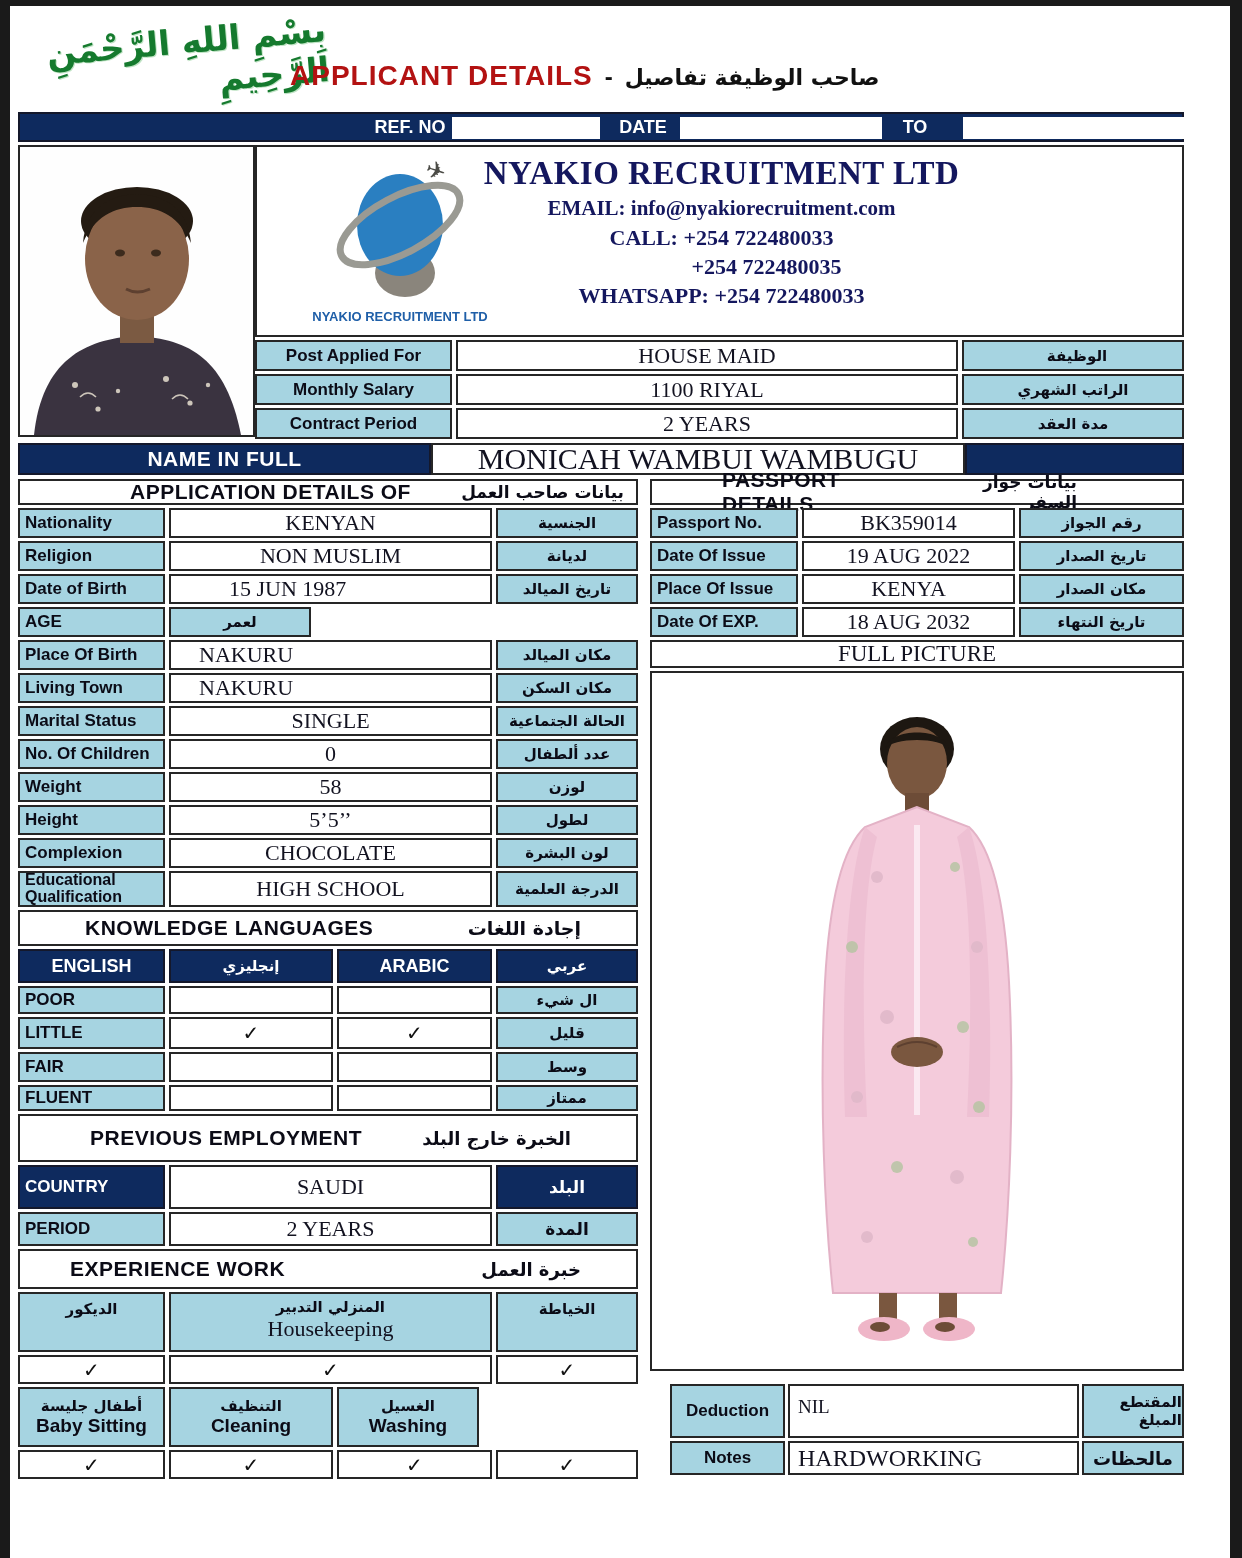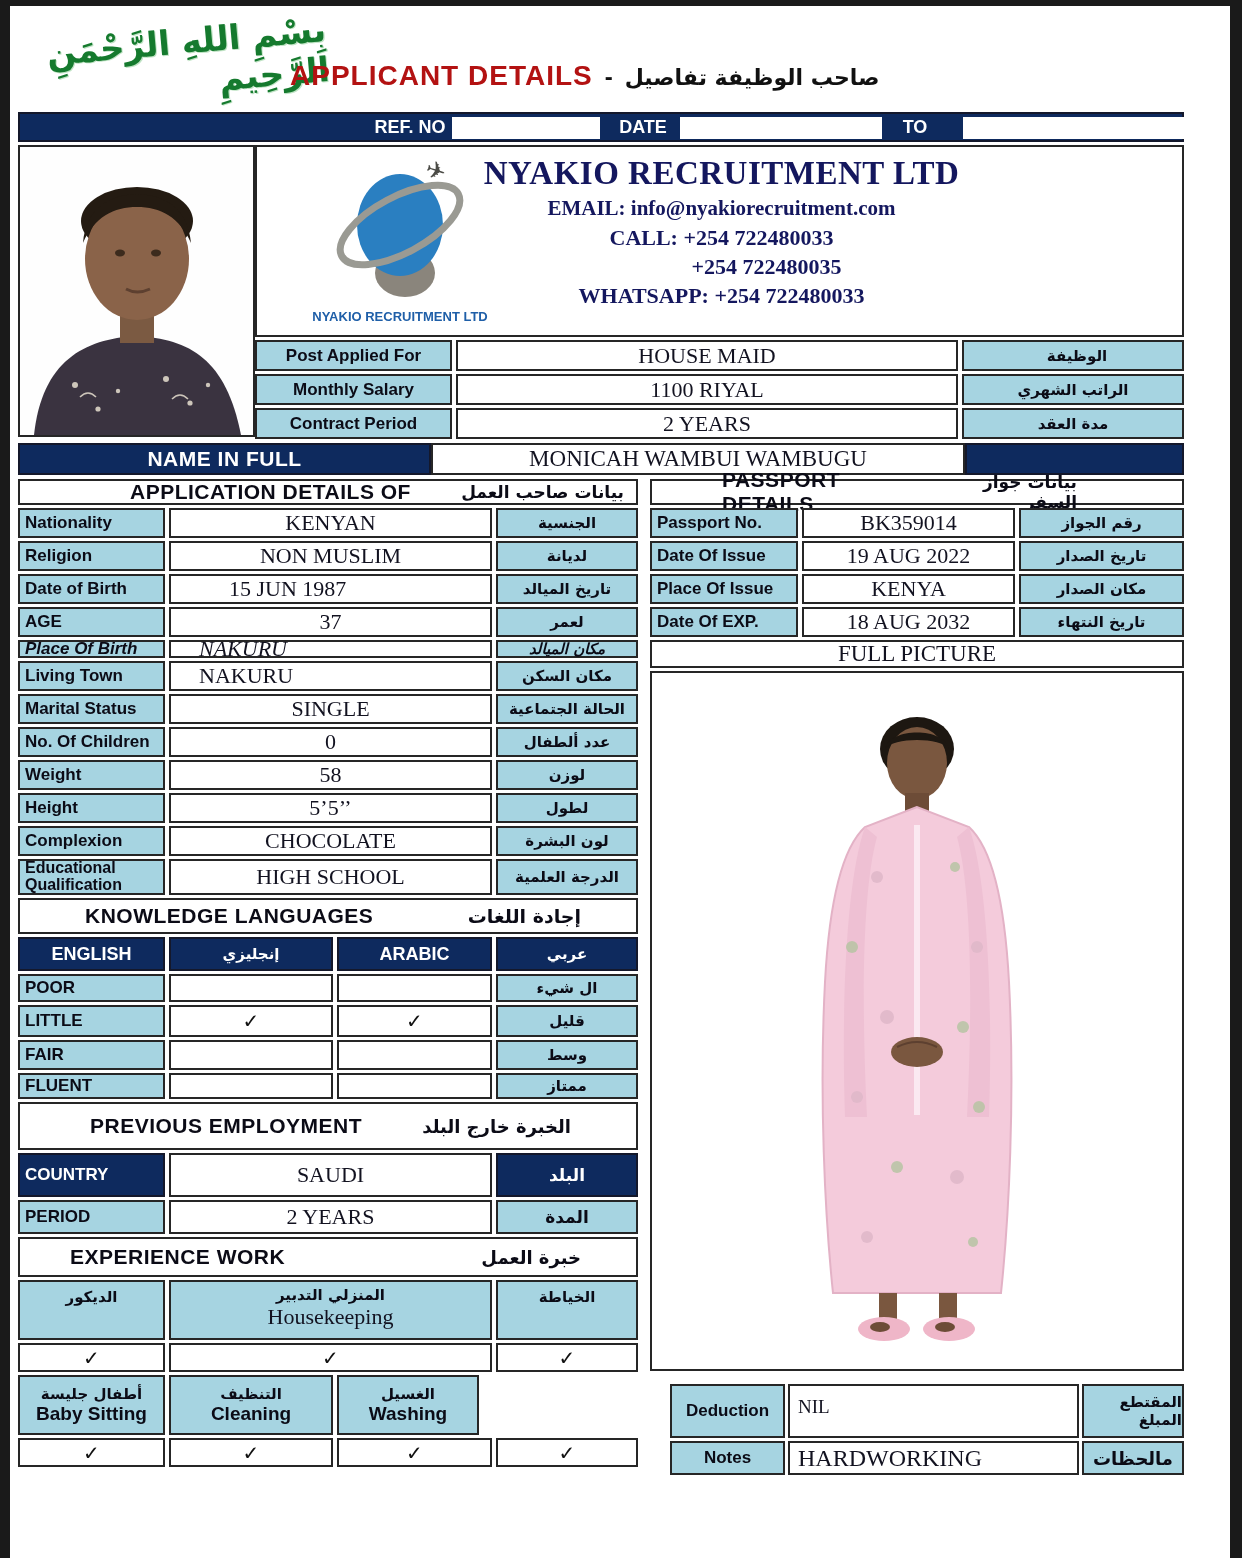--- a/index.html
+++ b/index.html
@@ -103,21 +103,21 @@
   </div>
   <div class="row" style="height:31px;">
     <div class="cell lb lblc" style="width:197px;">Contract Period</div>
     <div class="cell val" style="width:502px;">2 YEARS</div>
     <div class="cell lb arc" style="width:222px;">مدة العقد</div>
   </div>
 </div>
 
 <div class="abs" style="left:18px;top:443px;width:1166px;height:32px;display:flex;">
   <div class="cell nv" style="width:413px;font-weight:700;font-size:21px;letter-spacing:.5px;">NAME IN FULL</div>
-  <div class="cell val" style="width:534px;font-size:23px;">MONICAH WAMBUI WAMBUGU</div>
+  <div class="cell val" style="width:534px;font-size:30px;">MONICAH WAMBUI WAMBUGU</div>
   <div class="cell nv" style="width:219px;"></div>
 </div>
 
 <div class="abs stack" style="left:18px;top:479px;width:620px;">
   <div class="sechead" style="height:26px;padding-left:110px;padding-right:12px;">
     <span class="en">APPLICATION DETAILS OF</span>
     <span class="ar">بيانات صاحب العمل</span>
   </div>
 
   <div class="row" style="height:30px;">
@@ -130,24 +130,23 @@
     <div class="cell val" style="width:323px;">NON MUSLIM</div>
     <div class="cell lb arc" style="width:142px;">لديانة</div>
   </div>
   <div class="row" style="height:30px;">
     <div class="cell lb lbl" style="width:147px;">Date of Birth</div>
     <div class="cell val valeft" style="width:323px;padding-left:58px;">15 JUN 1987</div>
     <div class="cell lb arc" style="width:142px;">تاريخ الميالد</div>
   </div>
   <div class="row" style="height:30px;">
     <div class="cell lb lbl" style="width:147px;">AGE</div>
-    <div class="cell val" style="width:323px;">37</div>
     <div class="cell lb arc" style="width:142px;">لعمر</div>
   </div>
-  <div class="row" style="height:18px;font-style:italic;">
+  <div class="row" style="height:30px;">
     <div class="cell lb lbl" style="width:147px;">Place Of Birth</div>
     <div class="cell val valeft" style="width:323px;">NAKURU</div>
     <div class="cell lb arc" style="width:142px;">مكان الميالد</div>
   </div>
   <div class="row" style="height:30px;">
     <div class="cell lb lbl" style="width:147px;">Living Town</div>
     <div class="cell val valeft" style="width:323px;">NAKURU</div>
     <div class="cell lb arc" style="width:142px;">مكان السكن</div>
   </div>
   <div class="row" style="height:30px;">

